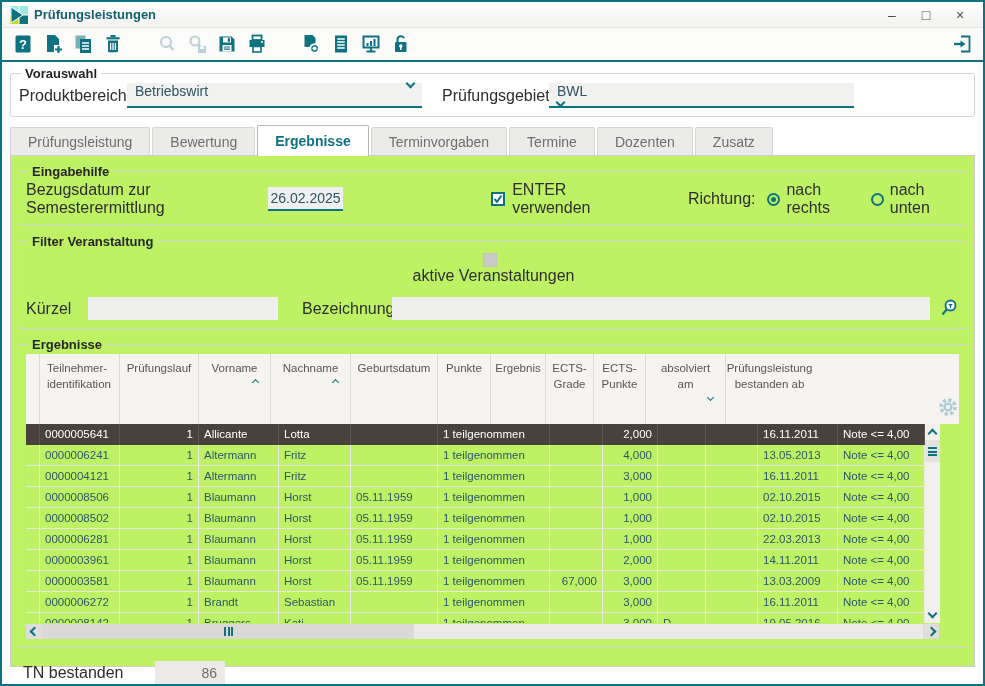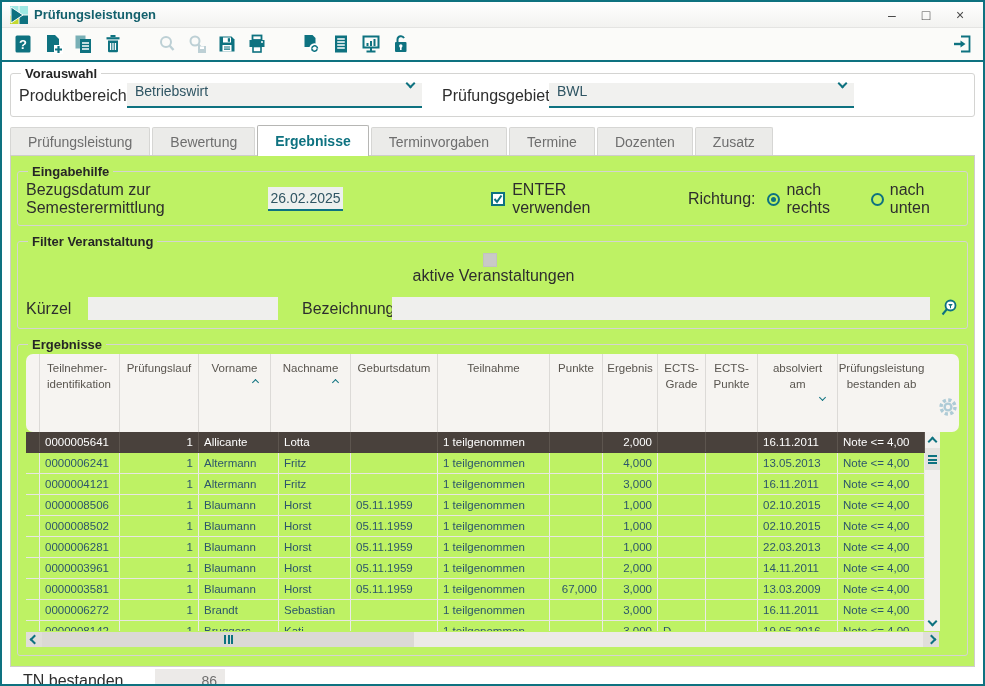--- a/index.html
+++ b/index.html
@@ -47,21 +47,21 @@
   .cb svg{display:block;}
   .cb.disabled{border:1px solid #c2c2c0;background:#c9c9c7;}
   .radio{width:13px;height:13px;border:2px solid var(--teal);border-radius:50%;display:inline-flex;align-items:center;justify-content:center;margin-right:6px;flex:none;}
   .radio .dot{width:5px;height:5px;border-radius:50%;background:var(--teal);}
 
   .input{height:23px;background:#efefed;border:none;}
 
   
   .tablezone{position:relative;}
   .tscroll{display:flex;}
-  .thead{display:flex;height:78px;background:#f6f4f1;border-radius:7px;}
+  .thead{display:flex;height:70px;background:#f6f4f1;}
   .hcell{border-right:1px solid #dcdad7;font-size:11.5px;color:#59554f;display:flex;flex-direction:column;align-items:center;padding-top:7px;white-space:pre-line;text-align:center;line-height:1.35;}
   .hcell .schev{margin-top:3px;align-self:flex-end;margin-right:12px;}
   .trow{display:flex;height:21px;border-bottom:1px solid #e8e6e3;color:var(--row-text);font-size:11.5px;}
   .trow .tcell{line-height:20px;padding:0 5px;overflow:hidden;white-space:nowrap;border-right:1px solid #eceae7;}
   .trow.sel{background:var(--sel);color:#fff;border-bottom-color:var(--sel);}
   .trow.sel .tcell{border-right-color:#5d554f;}
   .c0{width:14px;flex:none;}
   .c1{width:80px;flex:none;}
   .c2{width:79px;flex:none;}
   .c3{width:80px;flex:none;}
@@ -219,21 +219,21 @@
 
   <fieldset>
     <legend>Vorauswahl</legend>
     <div class="frow">
       <span class="lbl" style="width:108px;">Produktbereich</span>
       <div class="selectbox" style="width:295px;">
         <span class="val">Betriebswirt</span>
         <span class="chev down"></span>
       </div>
       <span class="lbl" style="margin-left:20px;width:107px;">Prüfungsgebiet</span>
-      <div class="selectbox" style="width:305px;">
+      <div class="selectbox" style="width:305px;flex-direction:column;">
         <span class="val">BWL</span>
         <span class="chev down"></span>
       </div>
     </div>
   </fieldset>
 
   <div class="tabstrip">
     <span class="tab">Prüfungsleistung</span>
     <span class="tab">Bewertung</span>
     <span class="tab active">Ergebnisse</span>
@@ -291,21 +291,20 @@
       <legend>Ergebnisse</legend>
       <div class="tablezone">
         <div class="thead">
           <div class="hcell c0"></div>
           <div class="hcell c1" style="align-items:flex-start;text-align:left;padding-left:7px;"><span>Teilnehmer-
 identifikation</span></div>
           <div class="hcell c2"><span>Prüfungslauf</span></div>
           <div class="hcell c4"><span>Vorname</span><span class="chev small up schev"></span></div>
           <div class="hcell c3"><span>Nachname</span><span class="chev small up schev"></span></div>
           <div class="hcell c5"><span>Geburtsdatum</span></div>
-          <div class="hcell c6"><span>Teilnahme</span></div>
           <div class="hcell c7"><span>Punkte</span></div>
           <div class="hcell c8"><span>Ergebnis</span></div>
           <div class="hcell c9"><span>ECTS-
 Grade</span></div>
           <div class="hcell c10"><span>ECTS-
 Punkte</span></div>
           <div class="hcell c11"><span>absolviert
 am</span><span class="chev small down schev"></span></div>
           <div class="hcell c12" style="border-right:none;"><span>Prüfungsleistung
 bestanden ab</span></div>

